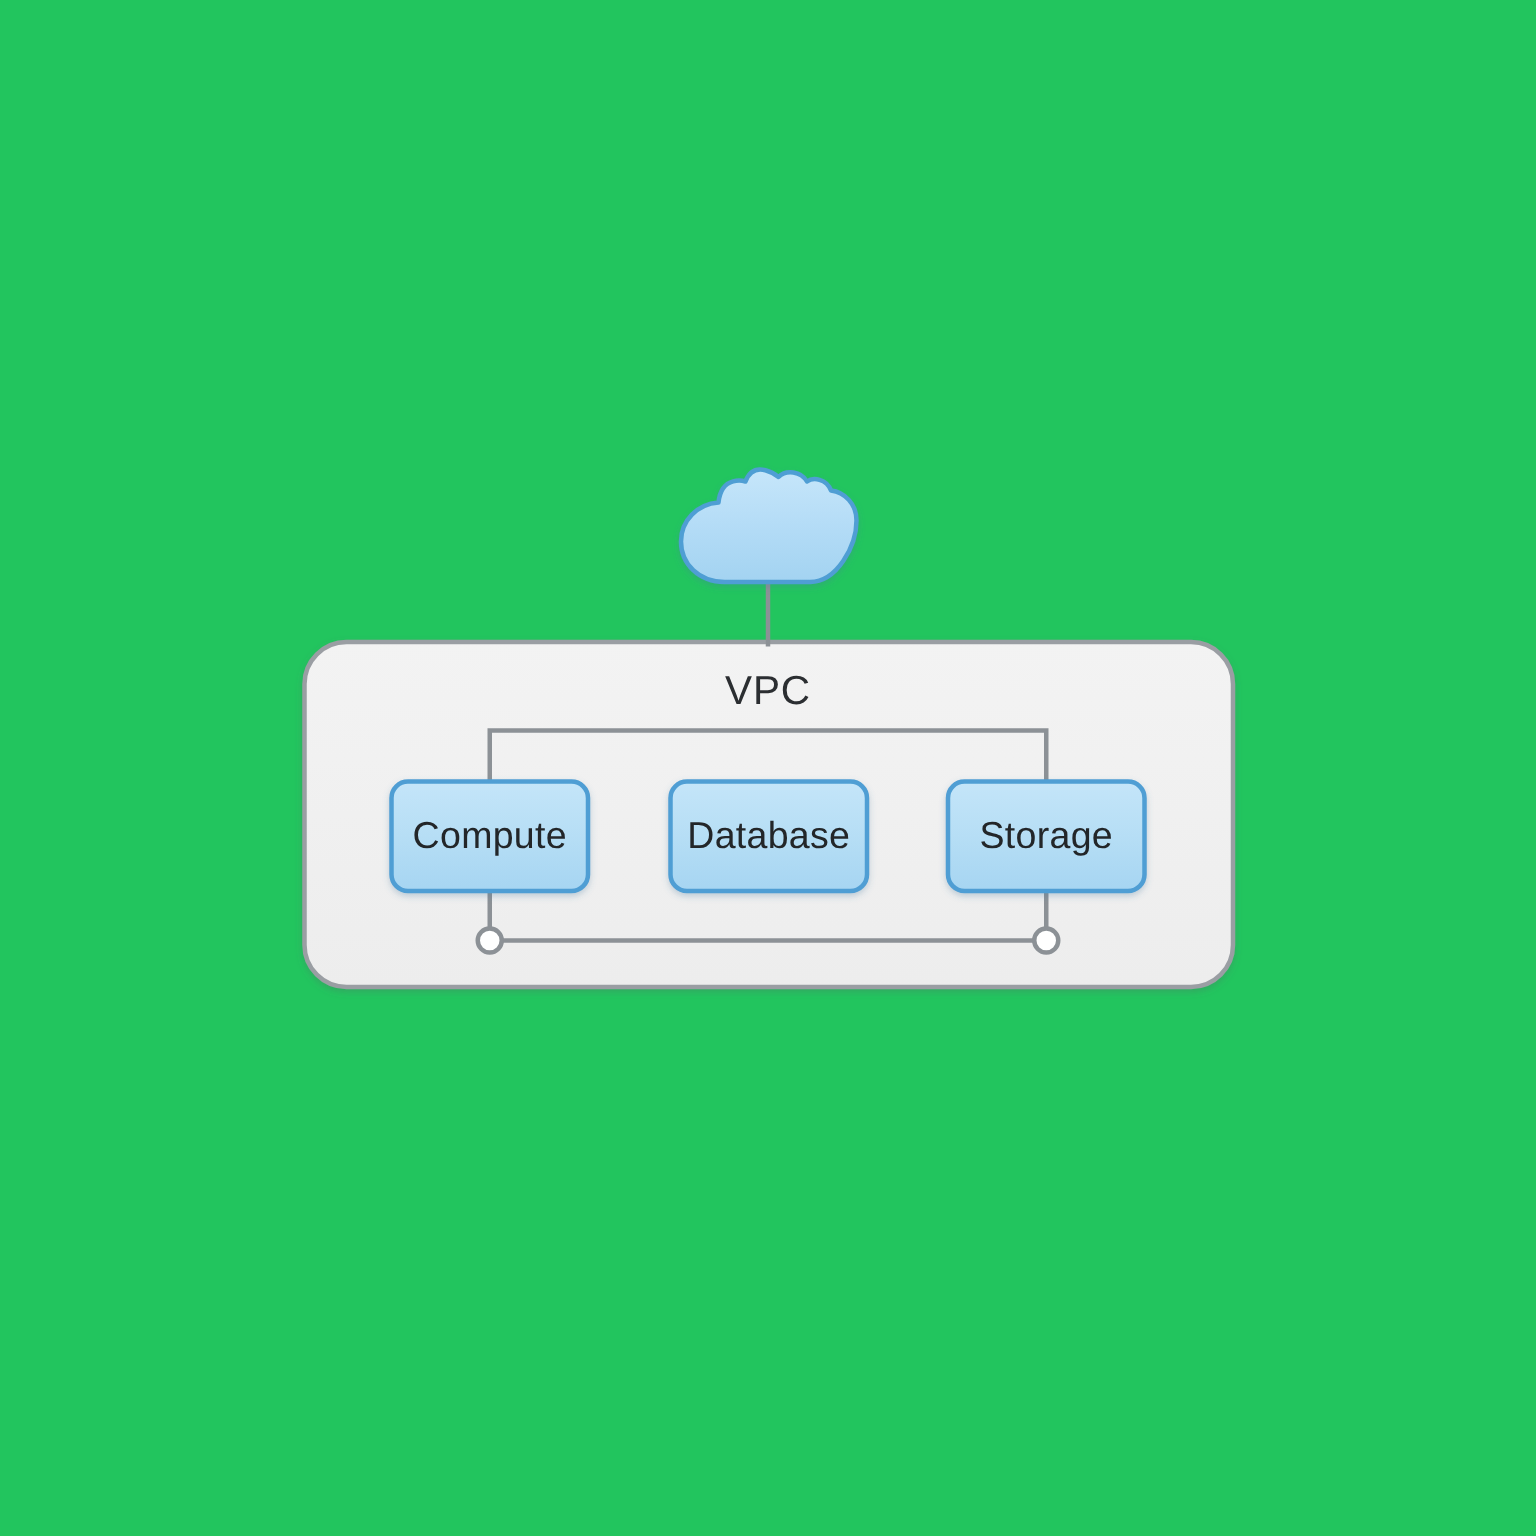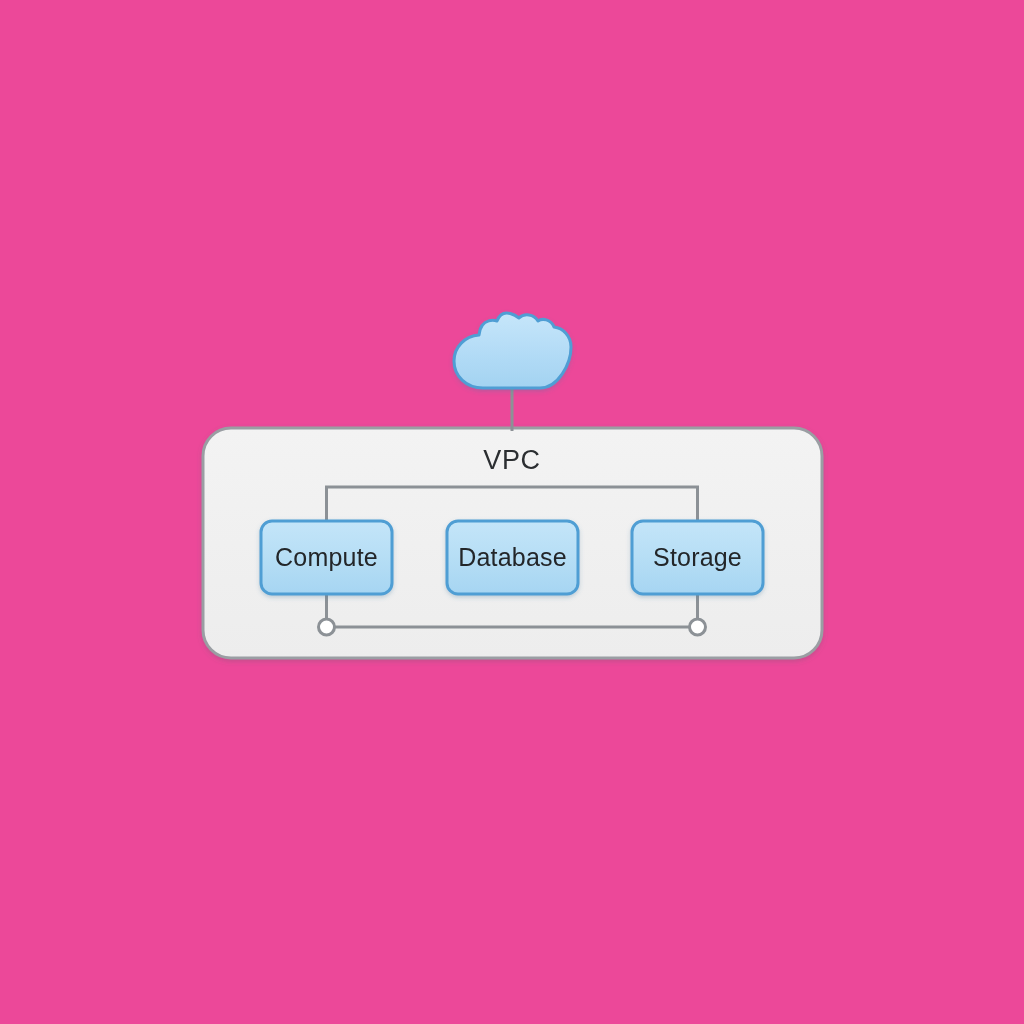--- a/index.html
+++ b/index.html
@@ -10,21 +10,21 @@
   body {
     width: 1024px;
     height: 1024px;
     font-family: "Liberation Sans", sans-serif;
     overflow: hidden;
   }
   #stage {
     position: relative;
     width: 1024px;
     height: 1024px;
-    background: #ec4899;
+    background: #22c55e;
   }
   #diagram-svg {
     position: absolute;
     left: 0;
     top: 0;
     width: 1024px;
     height: 1024px;
     display: block;
   }
   .node-label {

